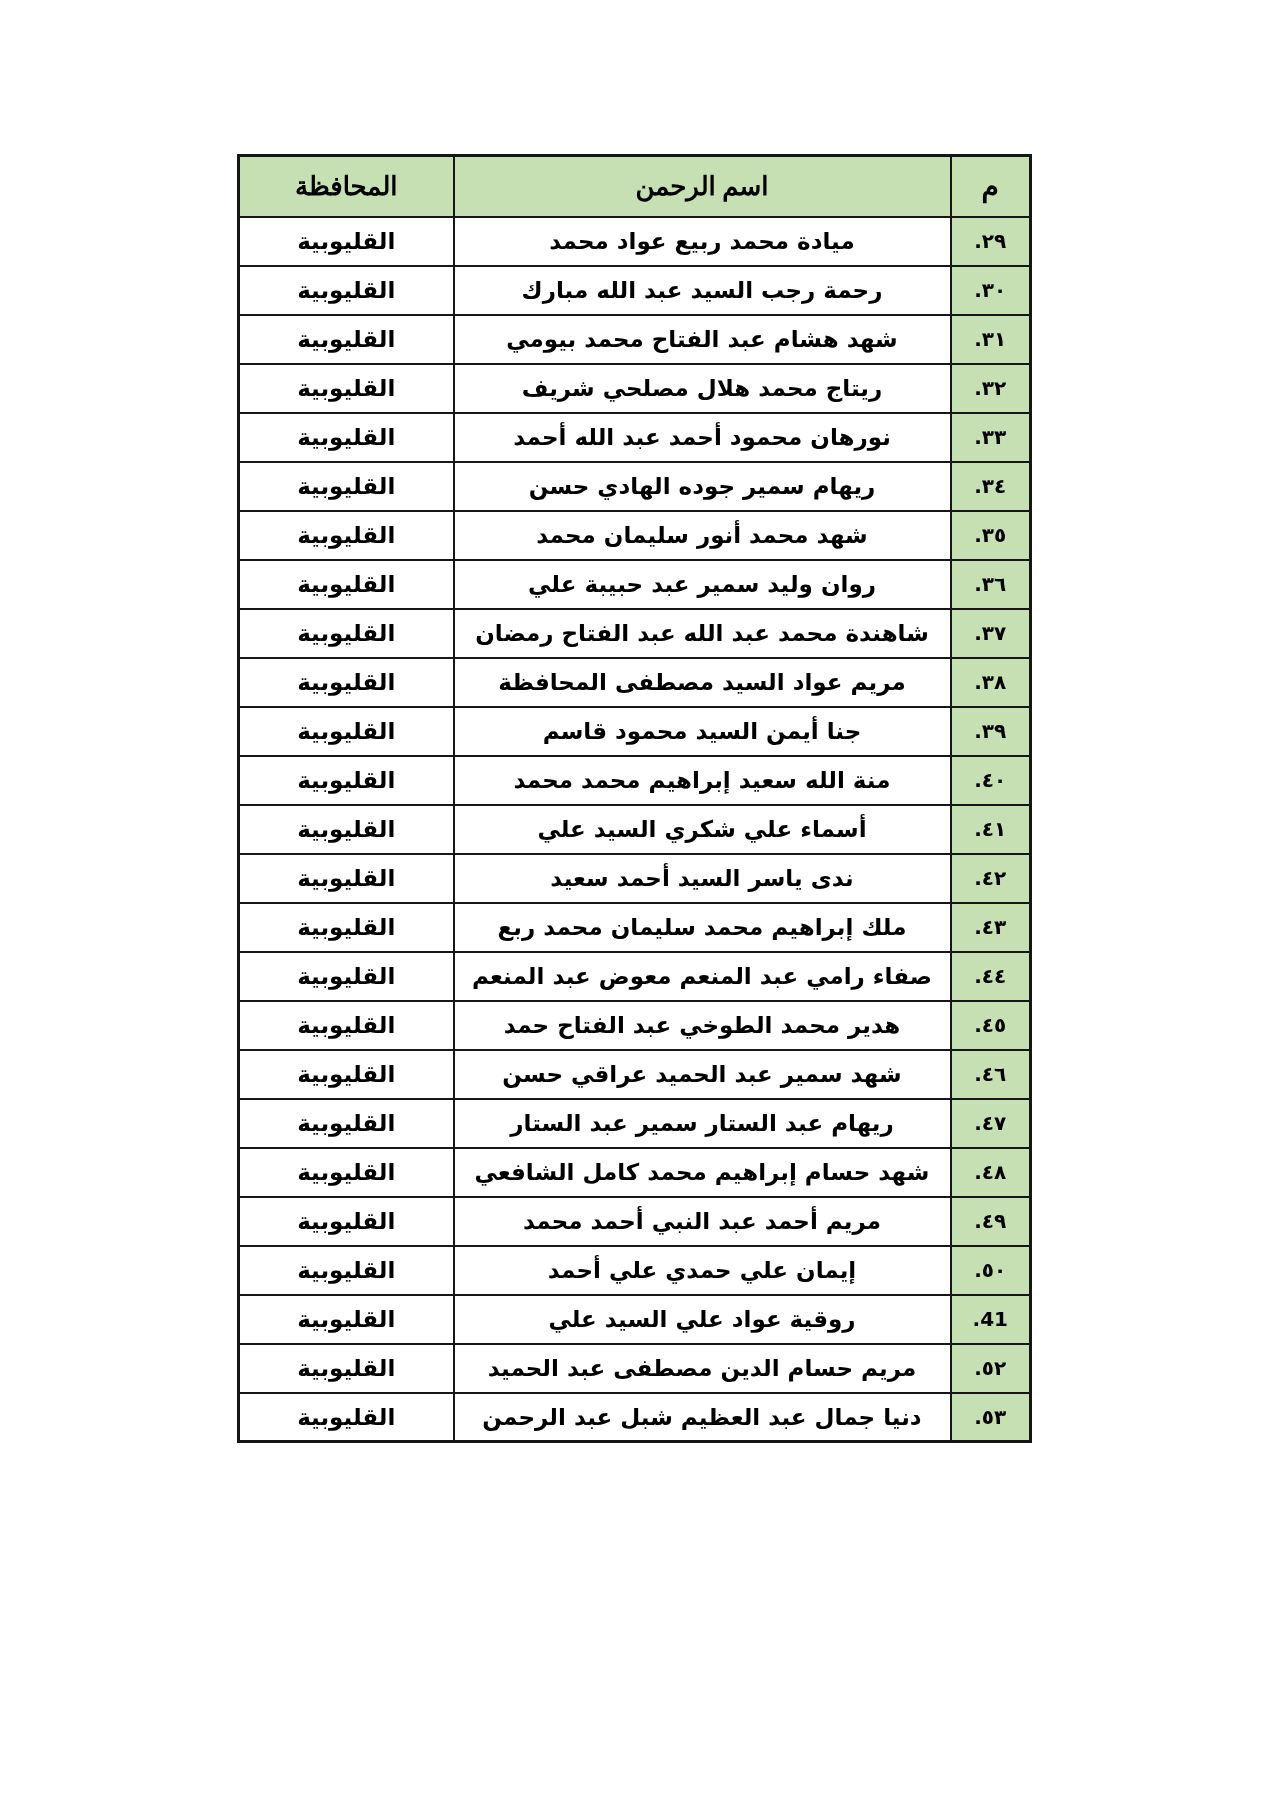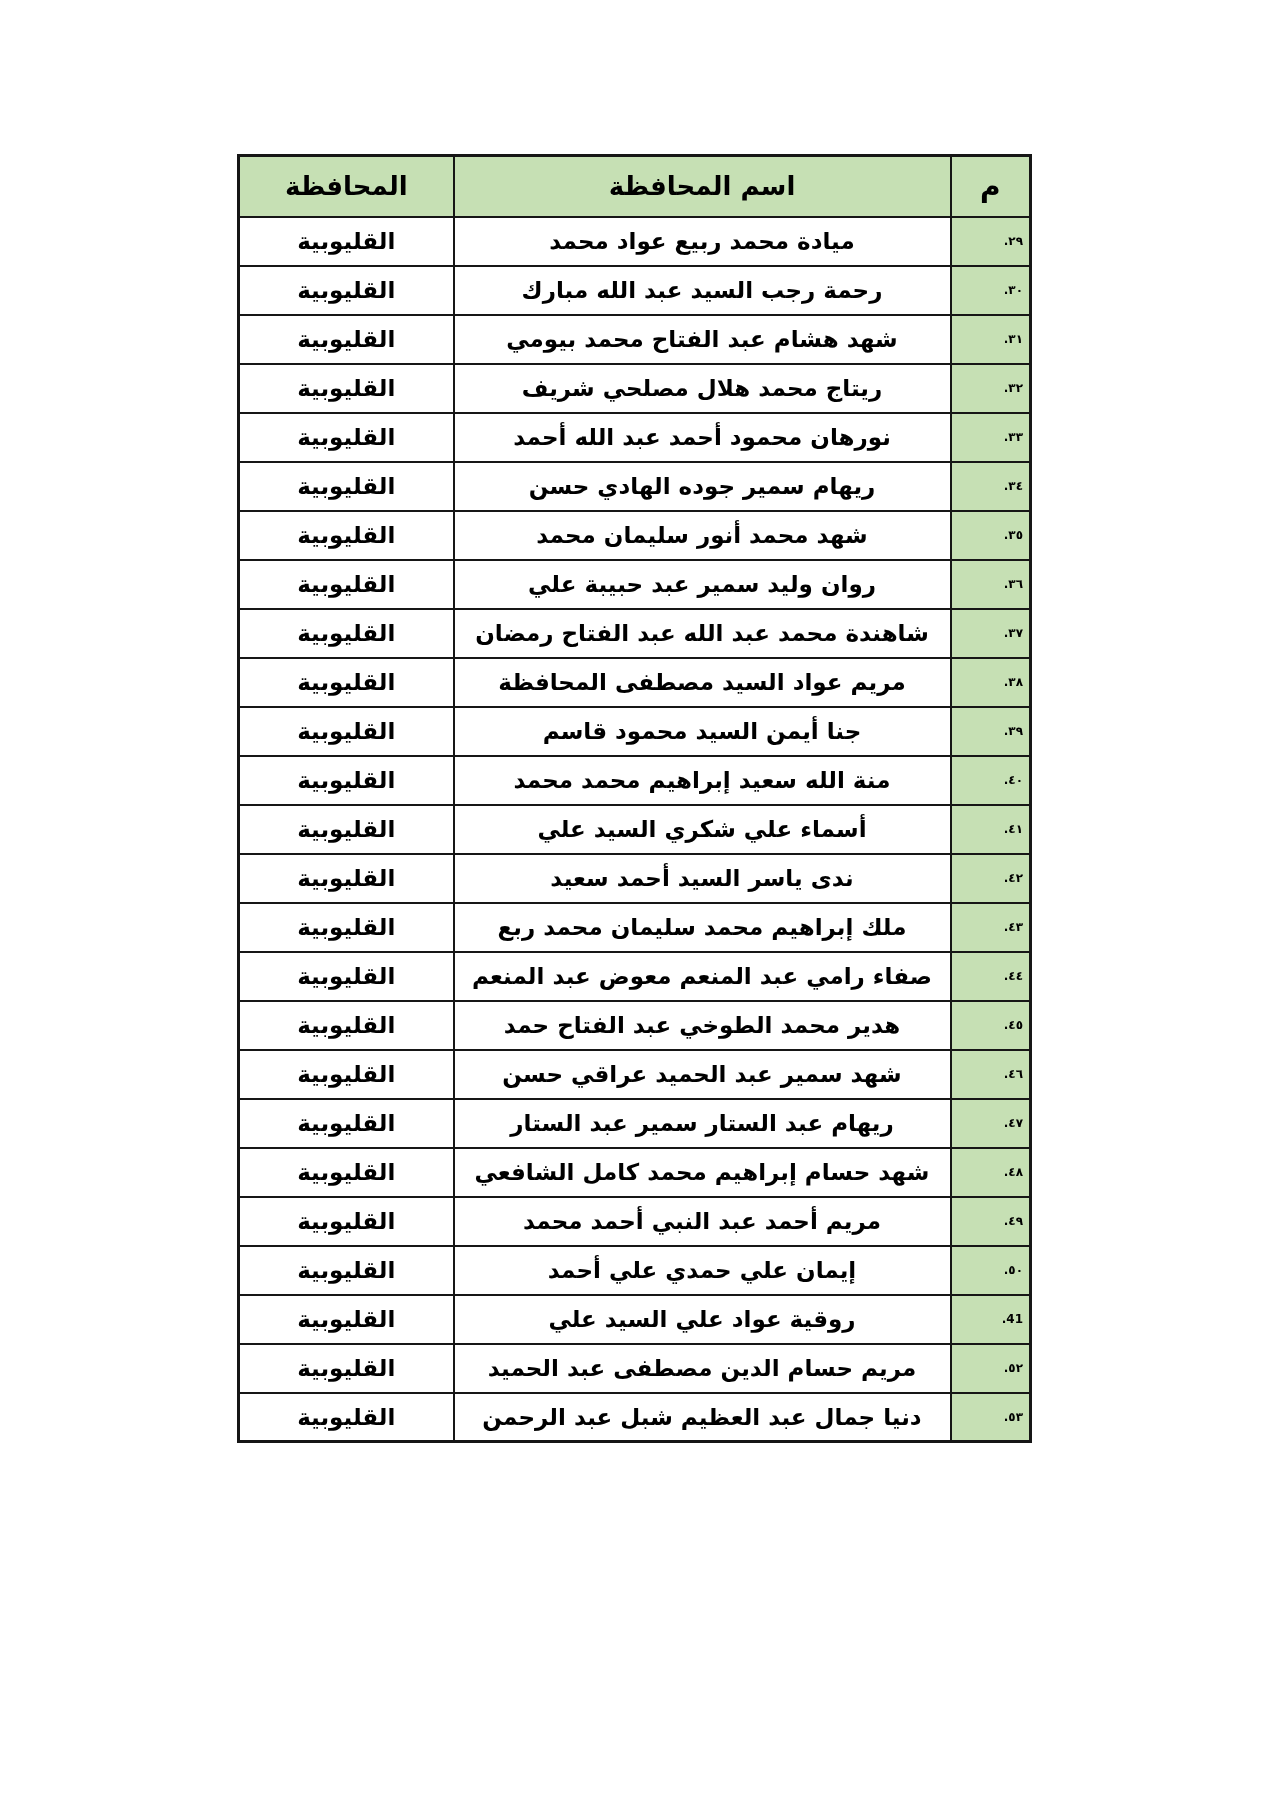--- a/index.html
+++ b/index.html
@@ -35,50 +35,50 @@
     font-weight: bold;
     padding: 0 6px;
     box-sizing: border-box;
     overflow: hidden;
     white-space: nowrap;
   }
   .students-table thead th {
     background: var(--header-fill, #c6e0b4);
     height: 61px;
     font-size: 26px;
+    font-family: Liberation Serif, serif;
   }
   .students-table thead th.col-serial { font-size: 28px; }
   .students-table tbody td {
     height: 49px;
     font-size: 23px;
     background: var(--row-fill, #ffffff);
   }
   .students-table tbody td.serial {
     background: var(--serial-fill, #c6e0b4);
-    font-size: 12px;
-    text-align: right;
+    font-size: 20px;
   }
   col.c-serial { width: 80px; }
   col.c-name   { width: 497px; }
   col.c-gov    { width: 215px; }
 </style>
 </head>
 <body>
 
 <div class="page">
   <table class="students-table">
     <colgroup>
       <col class="c-serial">
       <col class="c-name">
       <col class="c-gov">
     </colgroup>
     <thead>
       <tr>
         <th class="col-serial">م</th>
-        <th class="col-name">اسم المحافظة</th>
+        <th class="col-name">اسم الرحمن</th>
         <th class="col-gov">المحافظة</th>
       </tr>
     </thead>
     <tbody>
         <tr>
           <td class="serial">٢٩.</td>
           <td class="name">ميادة محمد ربيع عواد محمد</td>
           <td class="gov">القليوبية</td>
         </tr>
         <tr>

